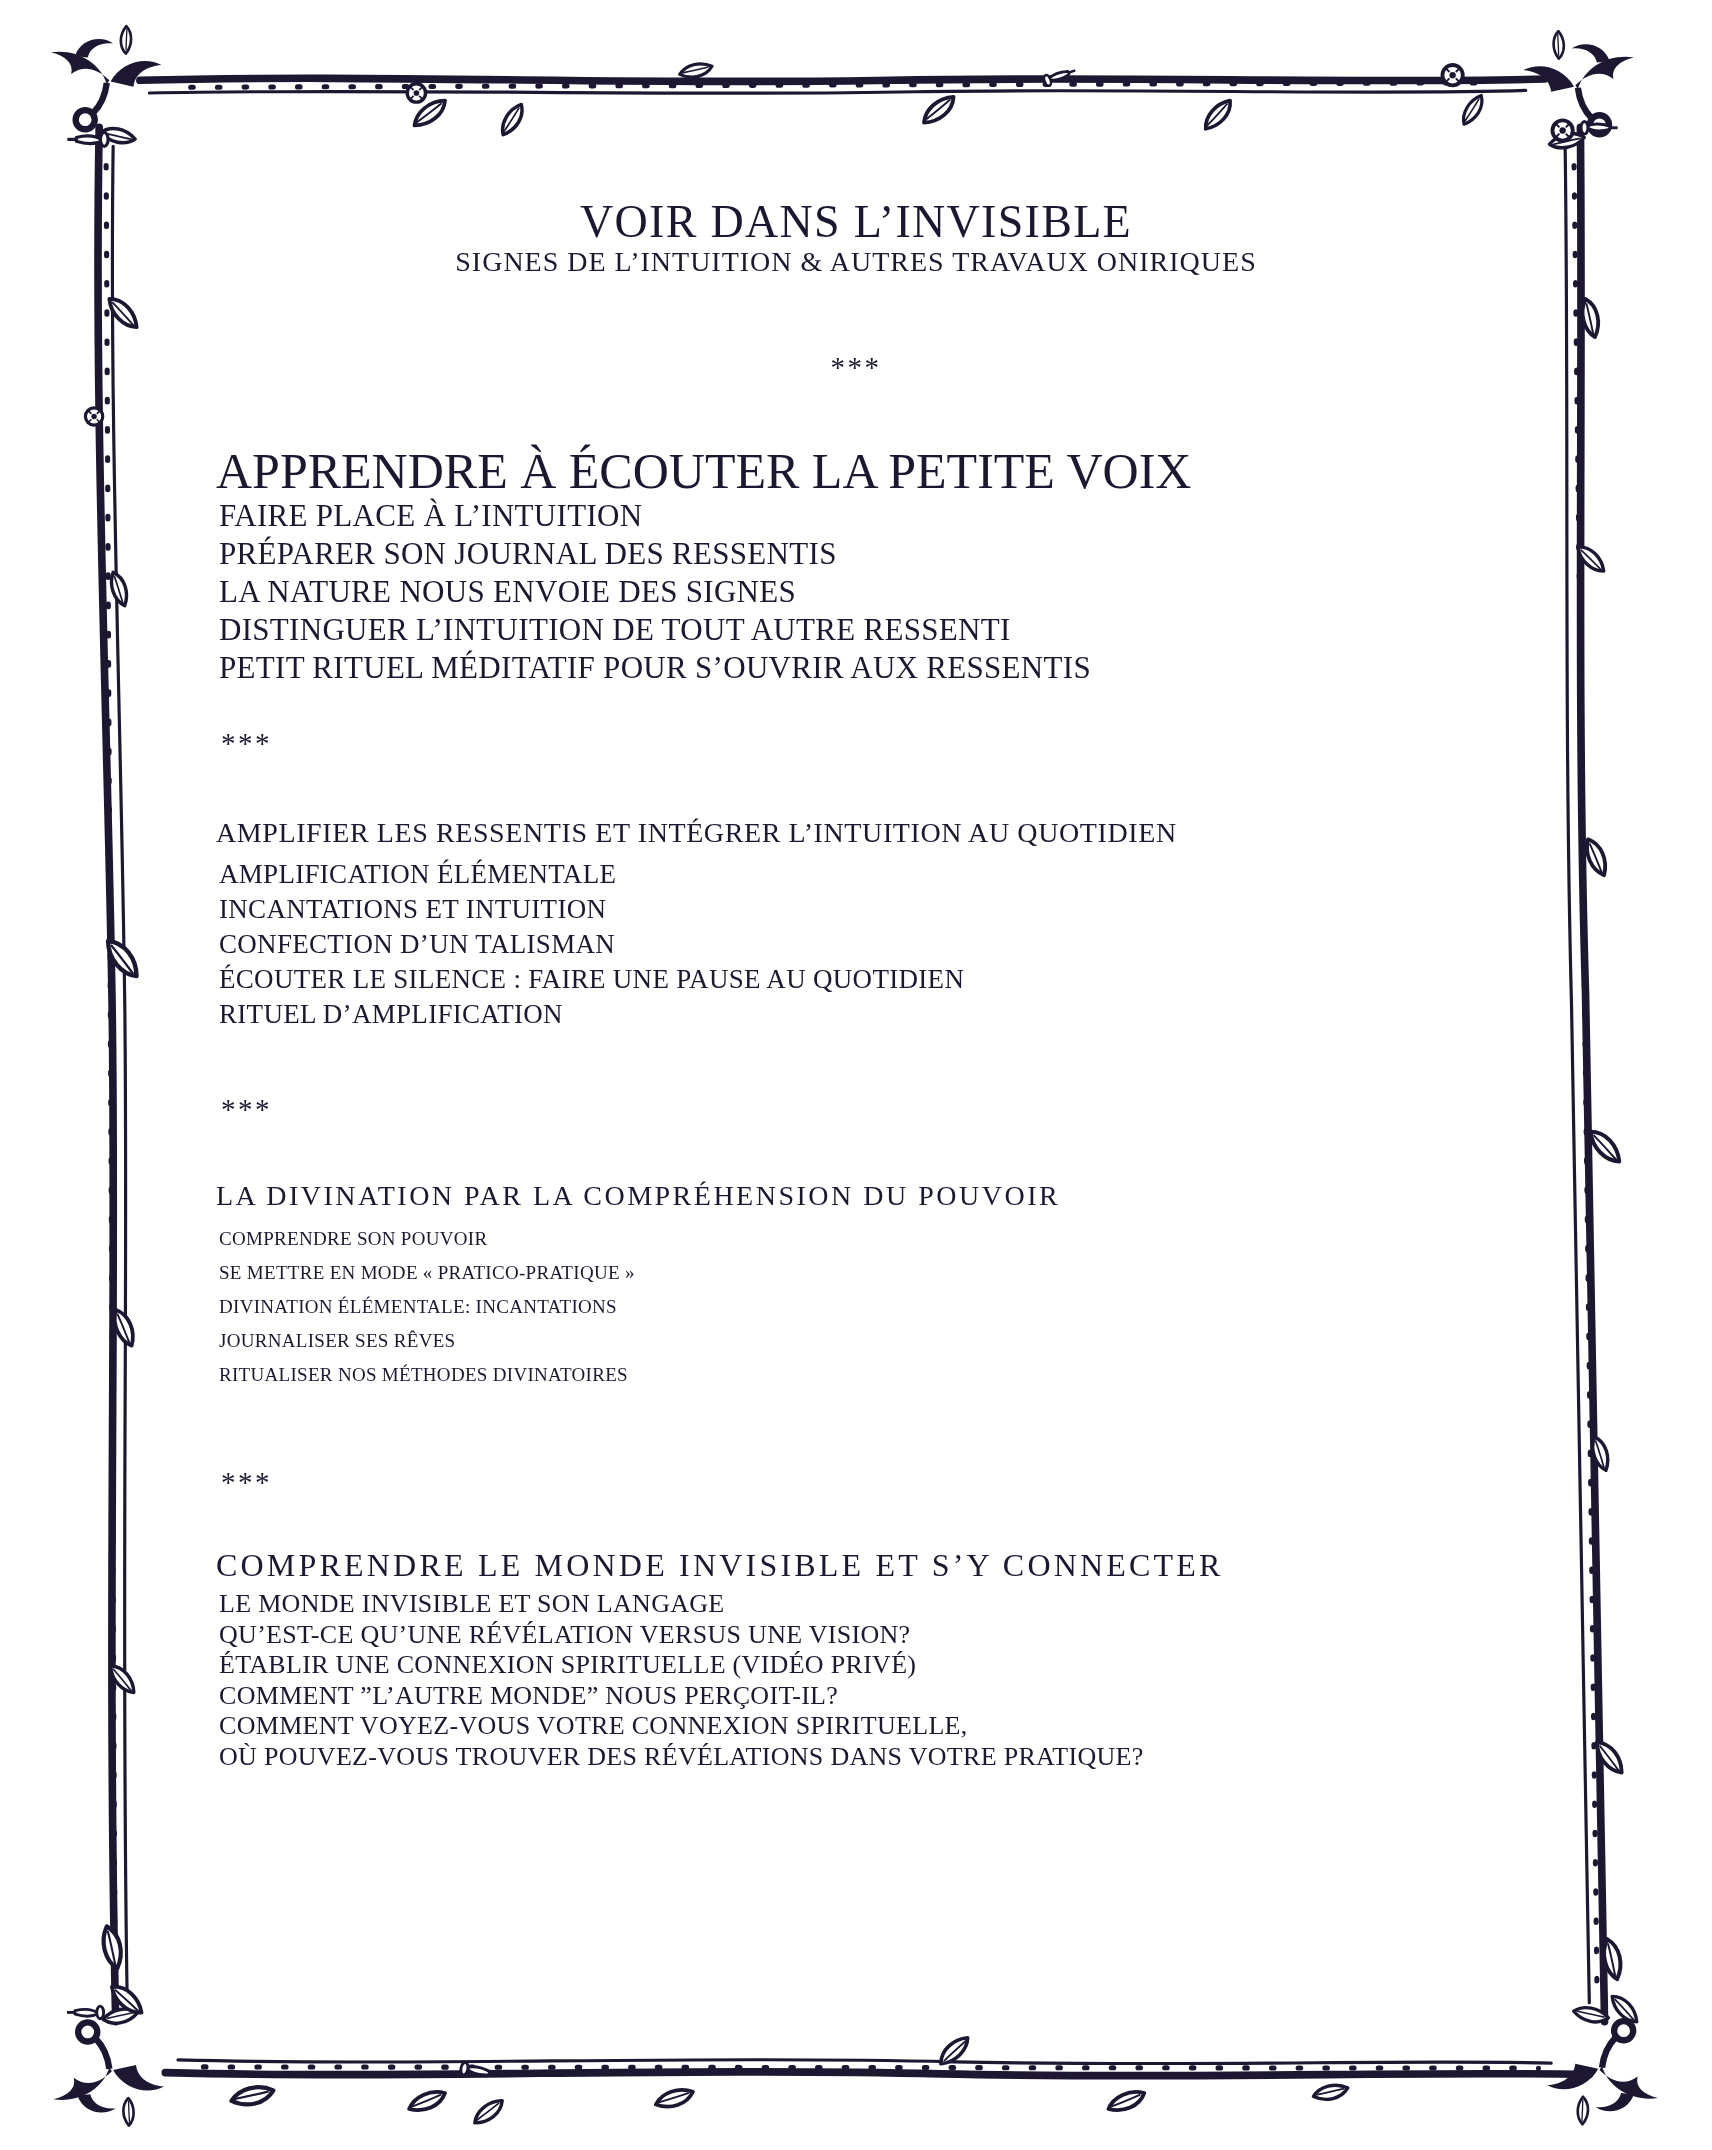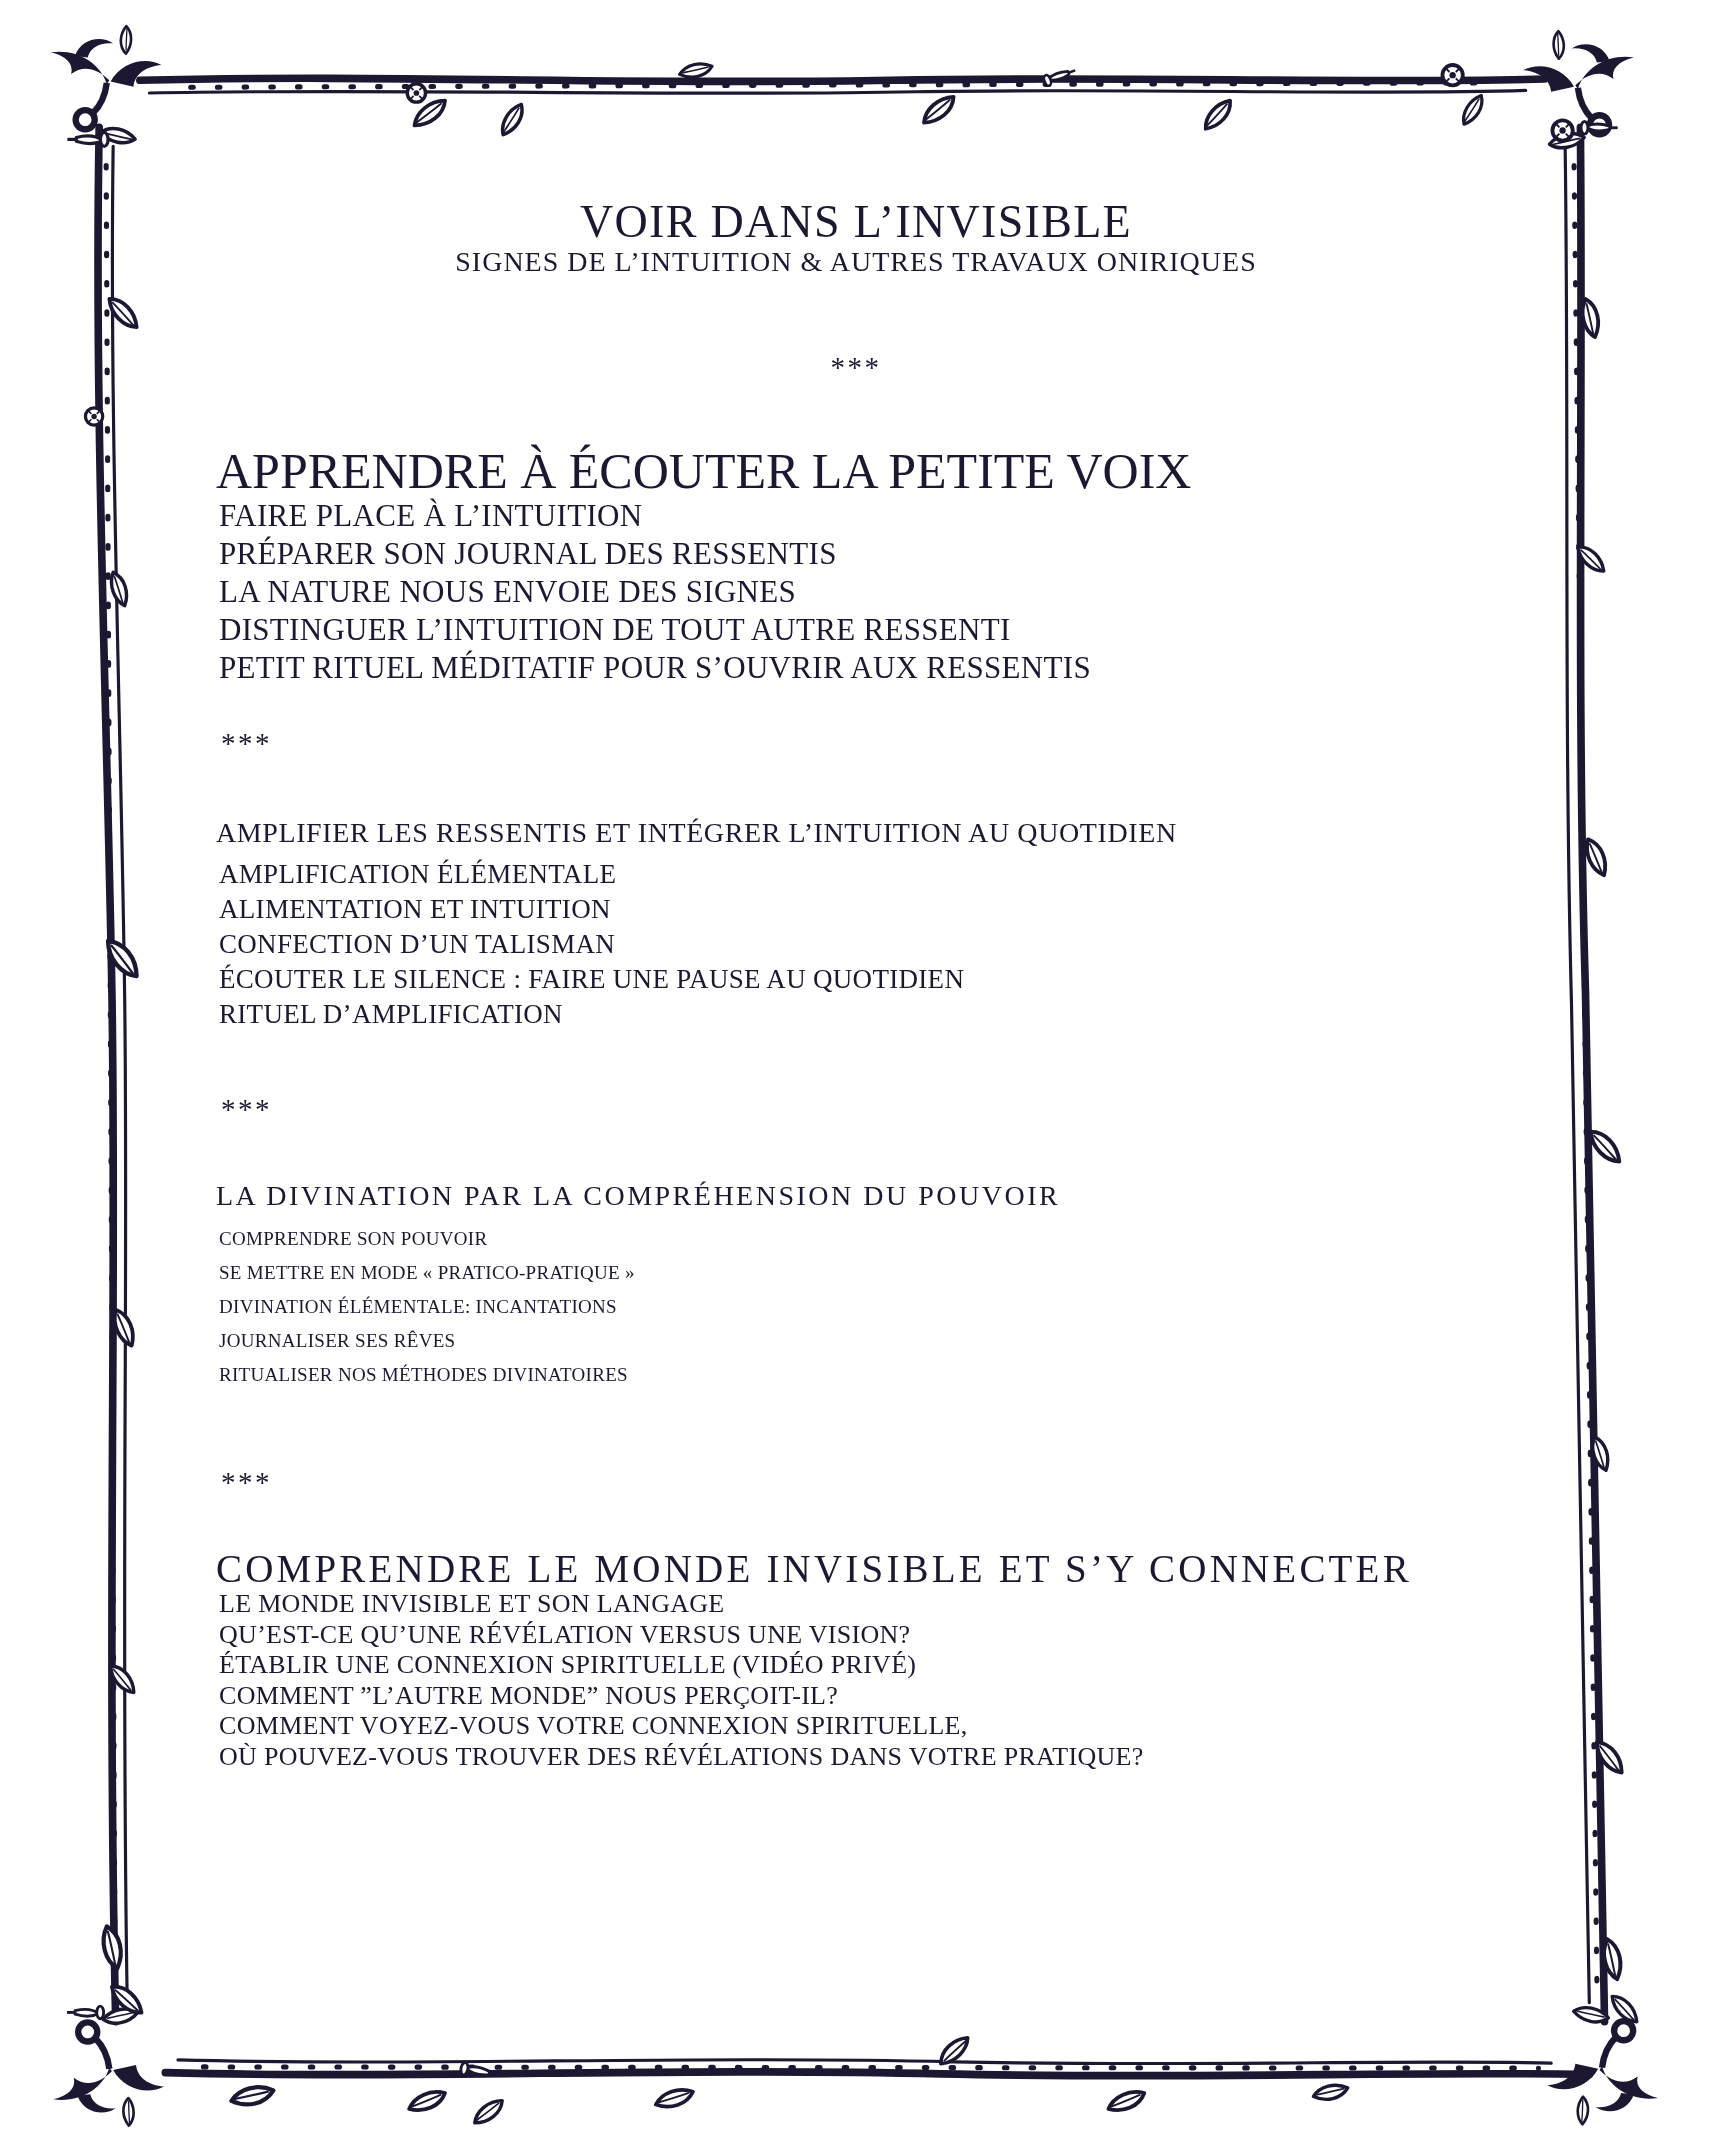--- a/index.html
+++ b/index.html
@@ -29,21 +29,21 @@
   .sep{font-size:29px;letter-spacing:2.5px;}
   .sep-1{top:321px;}
   .sep-2{top:729px;left:221px;}
   .sep-3{top:1095px;left:221px;}
   .sep-4{top:1468px;left:221px;}
 
   .sec-heading{left:216px;}
   .h-1{top:446px;font-size:50px;}
   .h-2{top:819px;font-size:28px;letter-spacing:0.6px;}
   .h-3{top:1182px;font-size:28px;letter-spacing:2.5px;}
-  .h-4{top:1549px;font-size:39px;letter-spacing:3.2px;}
+  .h-4{top:1549px;font-size:32px;letter-spacing:3.2px;}
 
   .sec-items{position:absolute;left:219px;white-space:nowrap;}
   .items-1{top:497px;font-size:31px;line-height:38px;}
   .items-2{top:857px;font-size:27px;line-height:35px;}
   .items-3{top:1222px;font-size:19px;line-height:34px;}
   .items-4{top:1589px;font-size:26px;line-height:30.5px;}
   .toc-item{letter-spacing:0.3px;}
 </style>
 </head>
 <body>
@@ -150,21 +150,21 @@
     <div class="toc-item">PRÉPARER SON JOURNAL DES RESSENTIS</div>
     <div class="toc-item">LA NATURE NOUS ENVOIE DES SIGNES</div>
     <div class="toc-item">DISTINGUER L’INTUITION DE TOUT AUTRE RESSENTI</div>
     <div class="toc-item">PETIT RITUEL MÉDITATIF POUR S’OUVRIR AUX RESSENTIS</div>
   </div>
   <div class="abs sep sep-2">***</div>
 
   <div class="abs sec-heading h-2">AMPLIFIER LES RESSENTIS ET INTÉGRER L’INTUITION AU QUOTIDIEN</div>
   <div class="sec-items items-2">
     <div class="toc-item">AMPLIFICATION ÉLÉMENTALE</div>
-    <div class="toc-item">ALIMENTATION ET INTUITION</div>
+    <div class="toc-item">INCANTATIONS ET INTUITION</div>
     <div class="toc-item">CONFECTION D’UN TALISMAN</div>
     <div class="toc-item">ÉCOUTER LE SILENCE : FAIRE UNE PAUSE AU QUOTIDIEN</div>
     <div class="toc-item">RITUEL D’AMPLIFICATION</div>
   </div>
   <div class="abs sep sep-3">***</div>
 
   <div class="abs sec-heading h-3">LA DIVINATION PAR LA COMPRÉHENSION DU POUVOIR</div>
   <div class="sec-items items-3">
     <div class="toc-item">COMPRENDRE SON POUVOIR</div>
     <div class="toc-item">SE METTRE EN MODE « PRATICO-PRATIQUE »</div>

